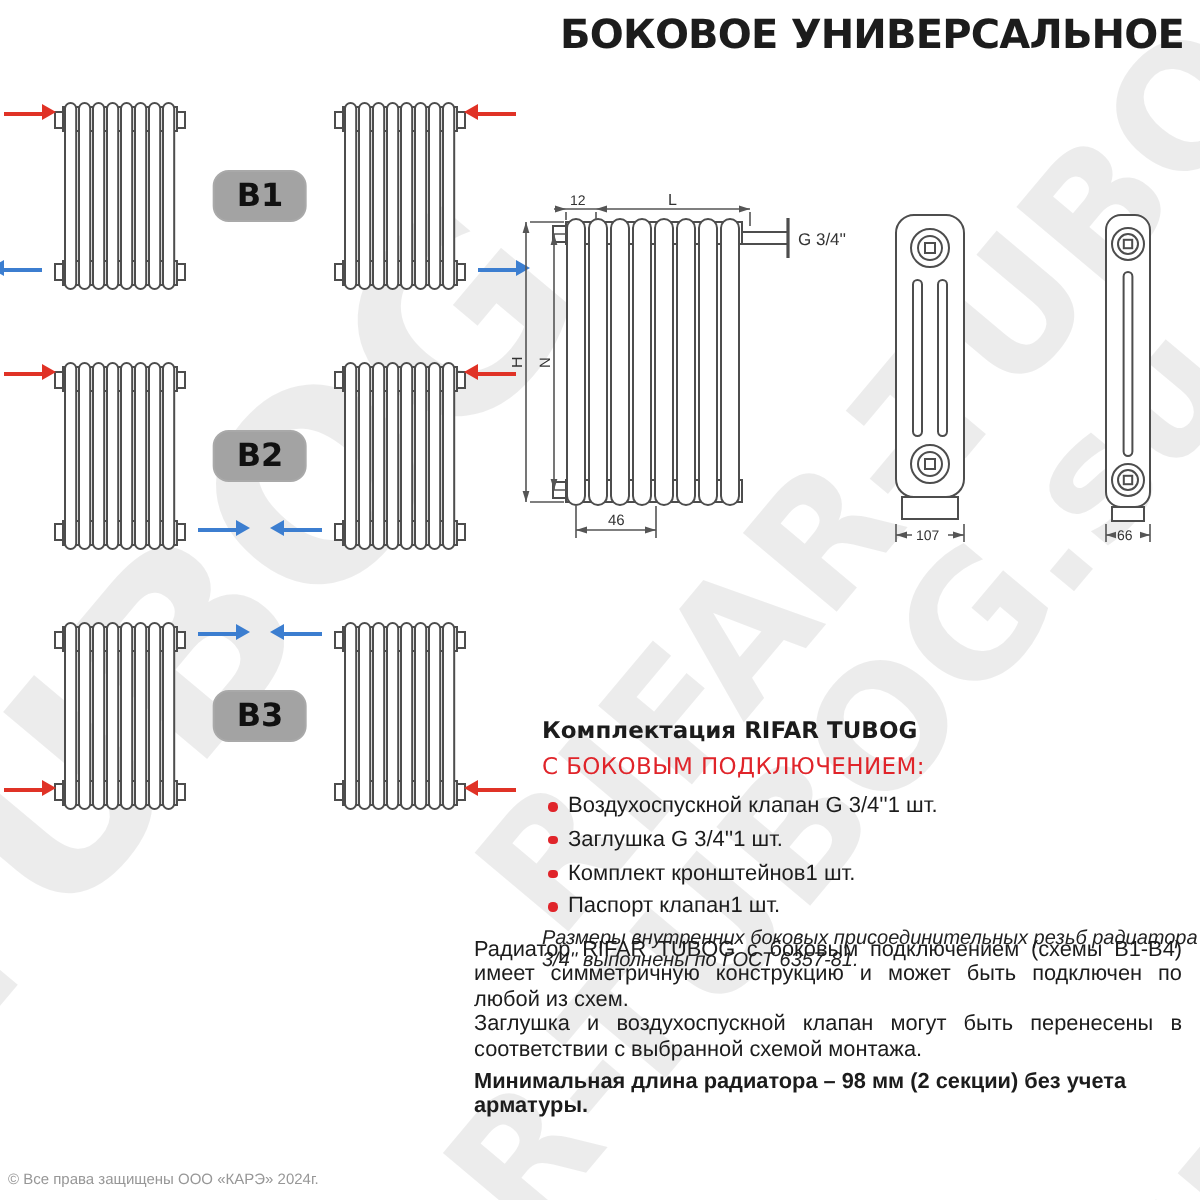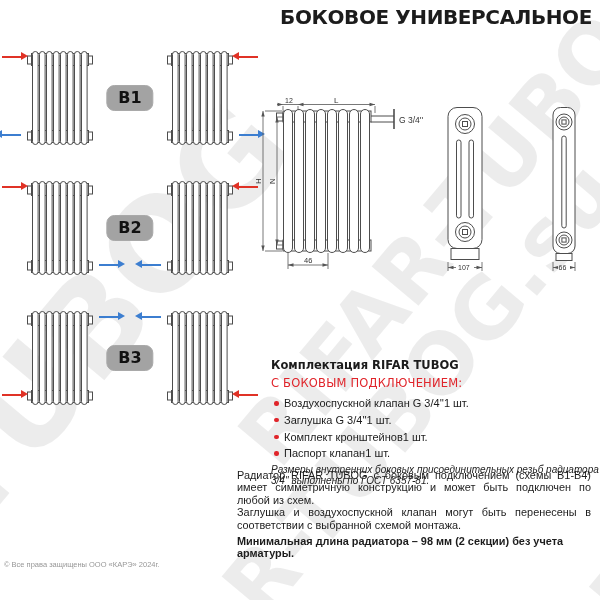--- a/index.html
+++ b/index.html
@@ -58,21 +58,21 @@
   .eq-list li::before{content:"";position:absolute;left:3px;top:4px;width:4.5px;height:4.5px;
                       border-radius:50%;background:var(--accent_red);}
   .eq-note{font-size:10px;font-style:italic;color:#222;margin-top:3px;}
 
   
   .descr{position:absolute;left:237px;top:469px;width:354px;z-index:1;color:#1c1c1c;}
   .descr p{margin:0;font-size:10.9px;line-height:12.4px;text-align:justify;}
   .descr p.bold{font-weight:bold;margin-top:4px;text-align:left;}
 
   
-  .copyright{position:absolute;left:4px;top:560px;z-index:1;font-size:7.5px;color:#979797;}
+  .copyright{position:absolute;left:4px;top:585px;z-index:1;font-size:7.5px;color:#979797;}
 </style>
 </head>
 <body>
 
 <div class="page">
 
   <div class="watermark">
     <span class="wm wm1">TUBOG</span>
     <span class="wm wm2">RIFAR-TUBOG.su</span>
     <span class="wm wm3">RIFAR-TUBOG.su</span>

